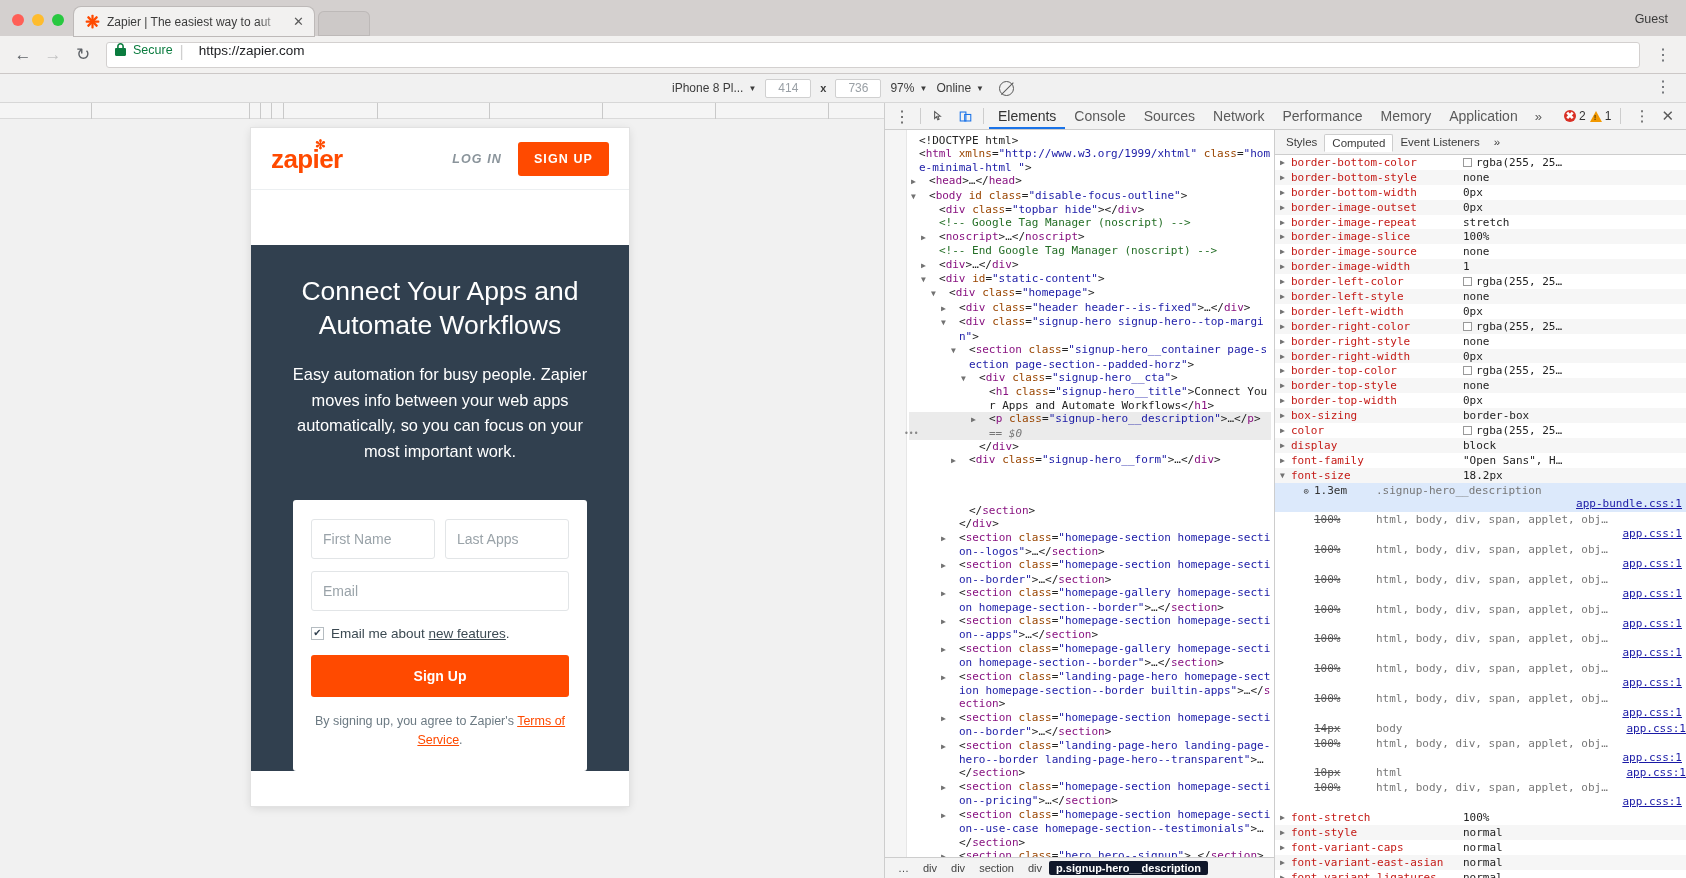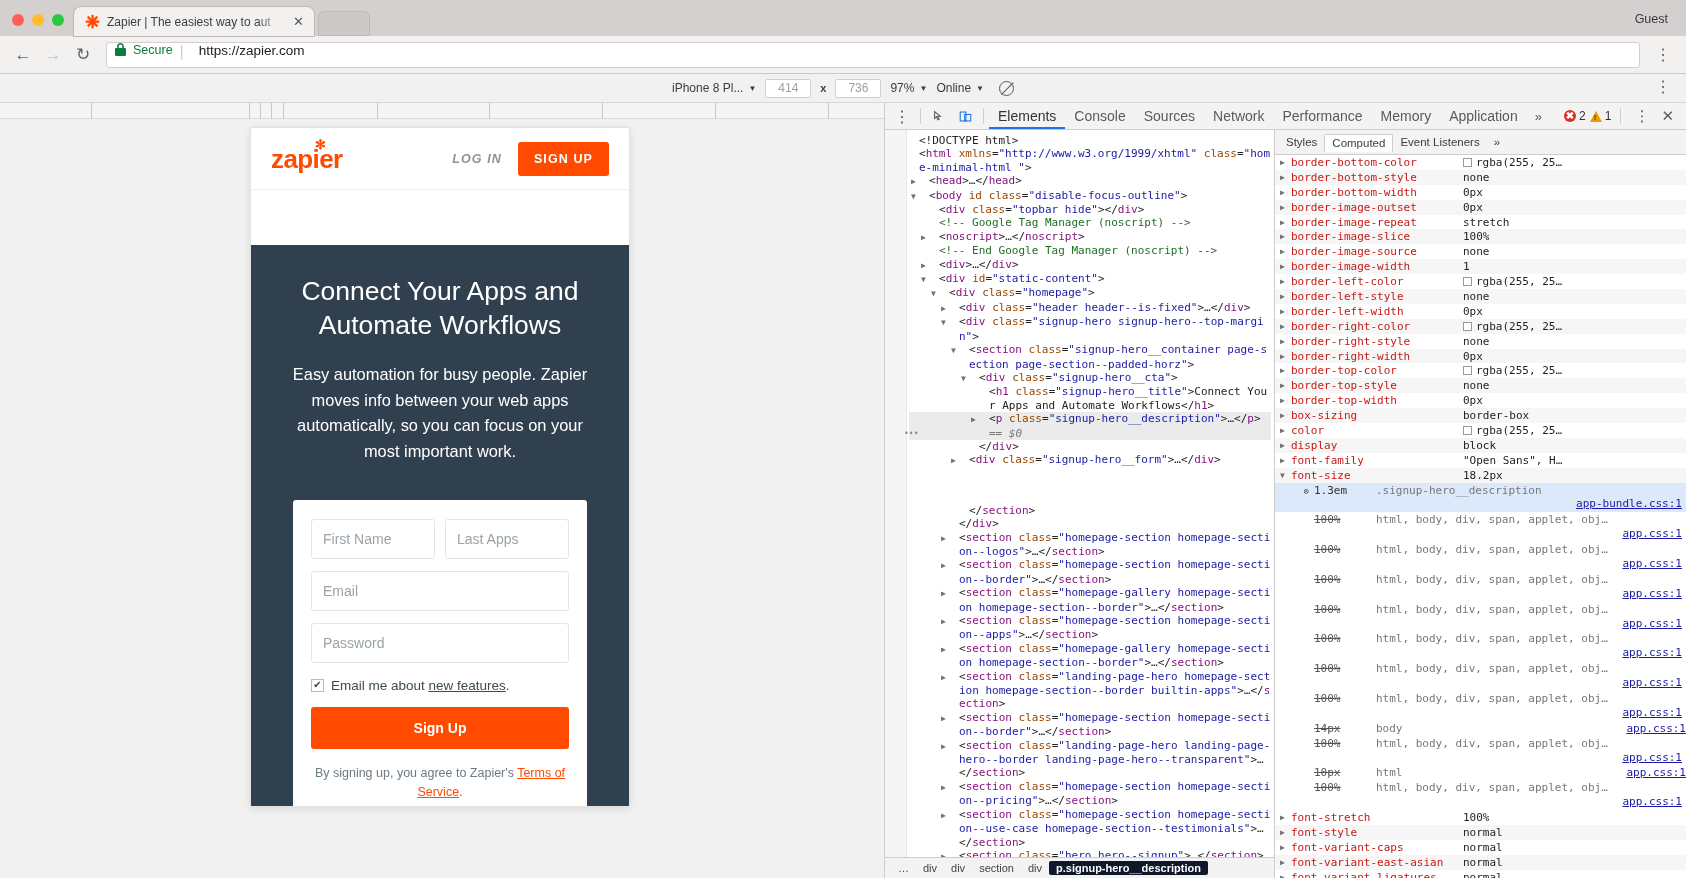--- a/index.html
+++ b/index.html
@@ -359,23 +359,20 @@
         <div class="z-hero">
           <h1 class="z-title">Connect Your Apps and Automate Workflows</h1>
           <p class="z-desc">Easy automation for busy people. Zapier moves info between your web apps automatically, so you can focus on your most important work.</p>
           <div class="z-form">
             <div class="z-row">
               <div class="z-input">First Name</div>
               <div class="z-input">Last Apps</div>
             </div>
             <div class="z-row">
               <div class="z-input">Email</div>
-            </div>
-            <div class="z-row">
-              <div class="z-input">Password</div>
             </div>
             <div class="z-check-row">
               <span class="z-check">✔</span>
               <span><span>Email me about </span><a href="#">new features</a><span>.</span></span>
             </div>
             <div class="z-submit">Sign Up</div>
             <div class="z-terms"><span>By signing up, you agree to Zapier's </span><a href="#">Terms of Service</a><span>.</span></div>
           </div>
         </div>
       </div>

